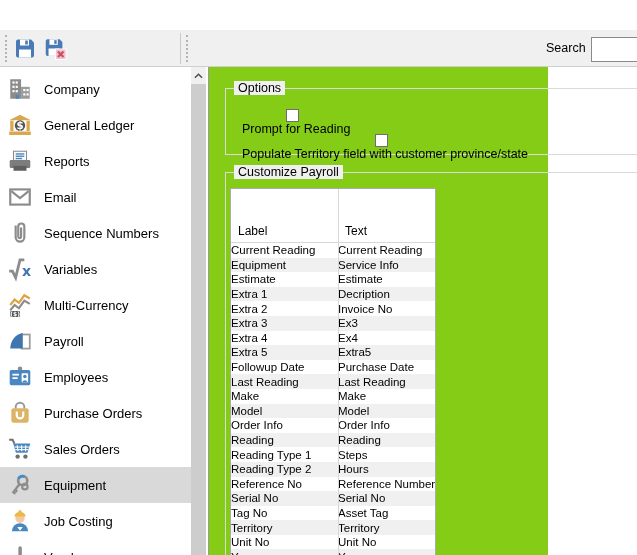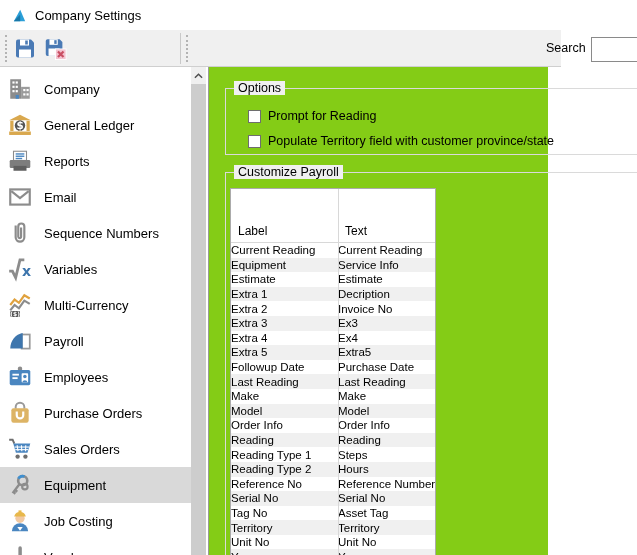--- a/index.html
+++ b/index.html
@@ -7,21 +7,21 @@
     font-family:"Liberation Sans","DejaVu Sans",sans-serif; color:#111; }
   .app { position:relative; width:637px; height:555px; background:#fff; }
 
   
   .titlebar { position:absolute; left:0; top:0; width:637px; height:30px;
     background:#fff; display:flex; align-items:center; padding-left:11px; }
   .titlebar .logo { width:17px; height:17px; margin-right:7px; }
   .titlebar .title { font-size:13px; color:#000; }
 
   
-  .toolbar { position:absolute; left:0; top:30px; width:561px; height:37px;
+  .toolbar { position:absolute; left:0; top:30px; width:637px; height:37px;
     background:#f0f0f0; border-bottom:1px solid #cfcfcf; }
   .grip { position:absolute; top:5px; height:27px; width:0;
     border-left:2px dotted #b3b3b3; }
   .tb-btn { position:absolute; top:6px; width:24px; height:25px; cursor:pointer; }
   .tb-btn svg { width:100%; height:100%; }
   .tb-sep { position:absolute; left:180px; top:3px; width:1px; height:31px; background:#c9c9c9; }
   .search-label { position:absolute; left:546px; top:11px; font-size:12.5px; color:#000; }
   .search-input { position:absolute; left:591px; top:7px; width:60px; height:25px;
     border:1px solid #8a8a8a; background:#fff; font-size:12px; padding:0 4px; outline:none; }
 
@@ -45,48 +45,41 @@
   .vline { position:absolute; left:208px; top:0; width:1px; height:488px; background:#9a9a9a; }
 
   
   .main { position:absolute; left:209px; top:0; width:339px; height:488px; background:#84cc16; }
   .groupbox { position:absolute; border:1px solid #dadada; }
   .groupbox .legend { position:absolute; top:-8px; left:8px; background:#f0f0f0;
     padding:0 4px; font-size:12.5px; color:#000; }
   .gb-options { left:16px; top:21px; width:500px; height:67px; }
   .gb-customize { left:16px; top:105px; width:500px; height:390px; }
 
-  .cb-row { position:absolute; left:22px; display:flex; align-items:center; cursor:pointer; }
+  .cb-row { position:absolute; left:16px; display:flex; align-items:center; cursor:pointer;flex-direction:column; }
   .cb-box { width:13px; height:13px; background:#fff; border:1px solid #6e6e6e; margin-right:7px; flex:none; }
   .cb-label { font-size:12.5px; color:#000; white-space:nowrap; }
 
   
   .grid { position:absolute; left:21px; top:121px; width:206px; height:367px;
     background:#fff; border:1px solid #ababab; border-bottom:none; }
   .grid .colsep { position:absolute; left:107px; top:0; bottom:0; width:1px; background:#d8d8d8; }
   .thead { position:relative; height:24px; border-bottom:1px solid #d8d8d8; display:flex; align-items:center;margin-top:30px; }
   .th { font-size:12px; color:#000; padding-left:7px; }
   .th:first-child { width:107px; flex:none; }
   .trow { display:flex; height:14.6px; align-items:center; overflow:hidden; }
   .trow.alt { background:#f0f0f0; }
   .td { font-size:11.5px; color:#000; white-space:nowrap; overflow:hidden; }
   .td.c1 { width:107px; flex:none; }
 </style>
 </head>
 <body>
 
 <div class="app">
 
-  <div class="titlebar">
-    <svg class="logo" viewBox="0 0 24 24">
-      <path d="M4 20 L20 20 L13 4 Z" fill="#2b9fd8"></path>
-      <path d="M4 20 L13 10.5 L13 20 Z" fill="#1a77a8"></path>
-    </svg>
-    <span class="title">Company Settings</span>
-  </div>
 
   <div class="toolbar">
     <div class="grip" style="left:5px"></div>
     <div class="tb-btn" style="left:13px" title="Save">
       <svg viewBox="0 0 24 24">
         <path d="M3 5 a2 2 0 0 1 2-2 h13 l3 3 v13 a2 2 0 0 1-2 2 H5 a2 2 0 0 1-2-2 Z" fill="#4a7ab5"></path>
         <rect x="7" y="3" width="9" height="6" fill="#fff"></rect>
         <rect x="12.2" y="4" width="2.6" height="4" fill="#4a7ab5"></rect>
         <rect x="6" y="13" width="12" height="8" fill="#fff"></rect>
       </svg>

